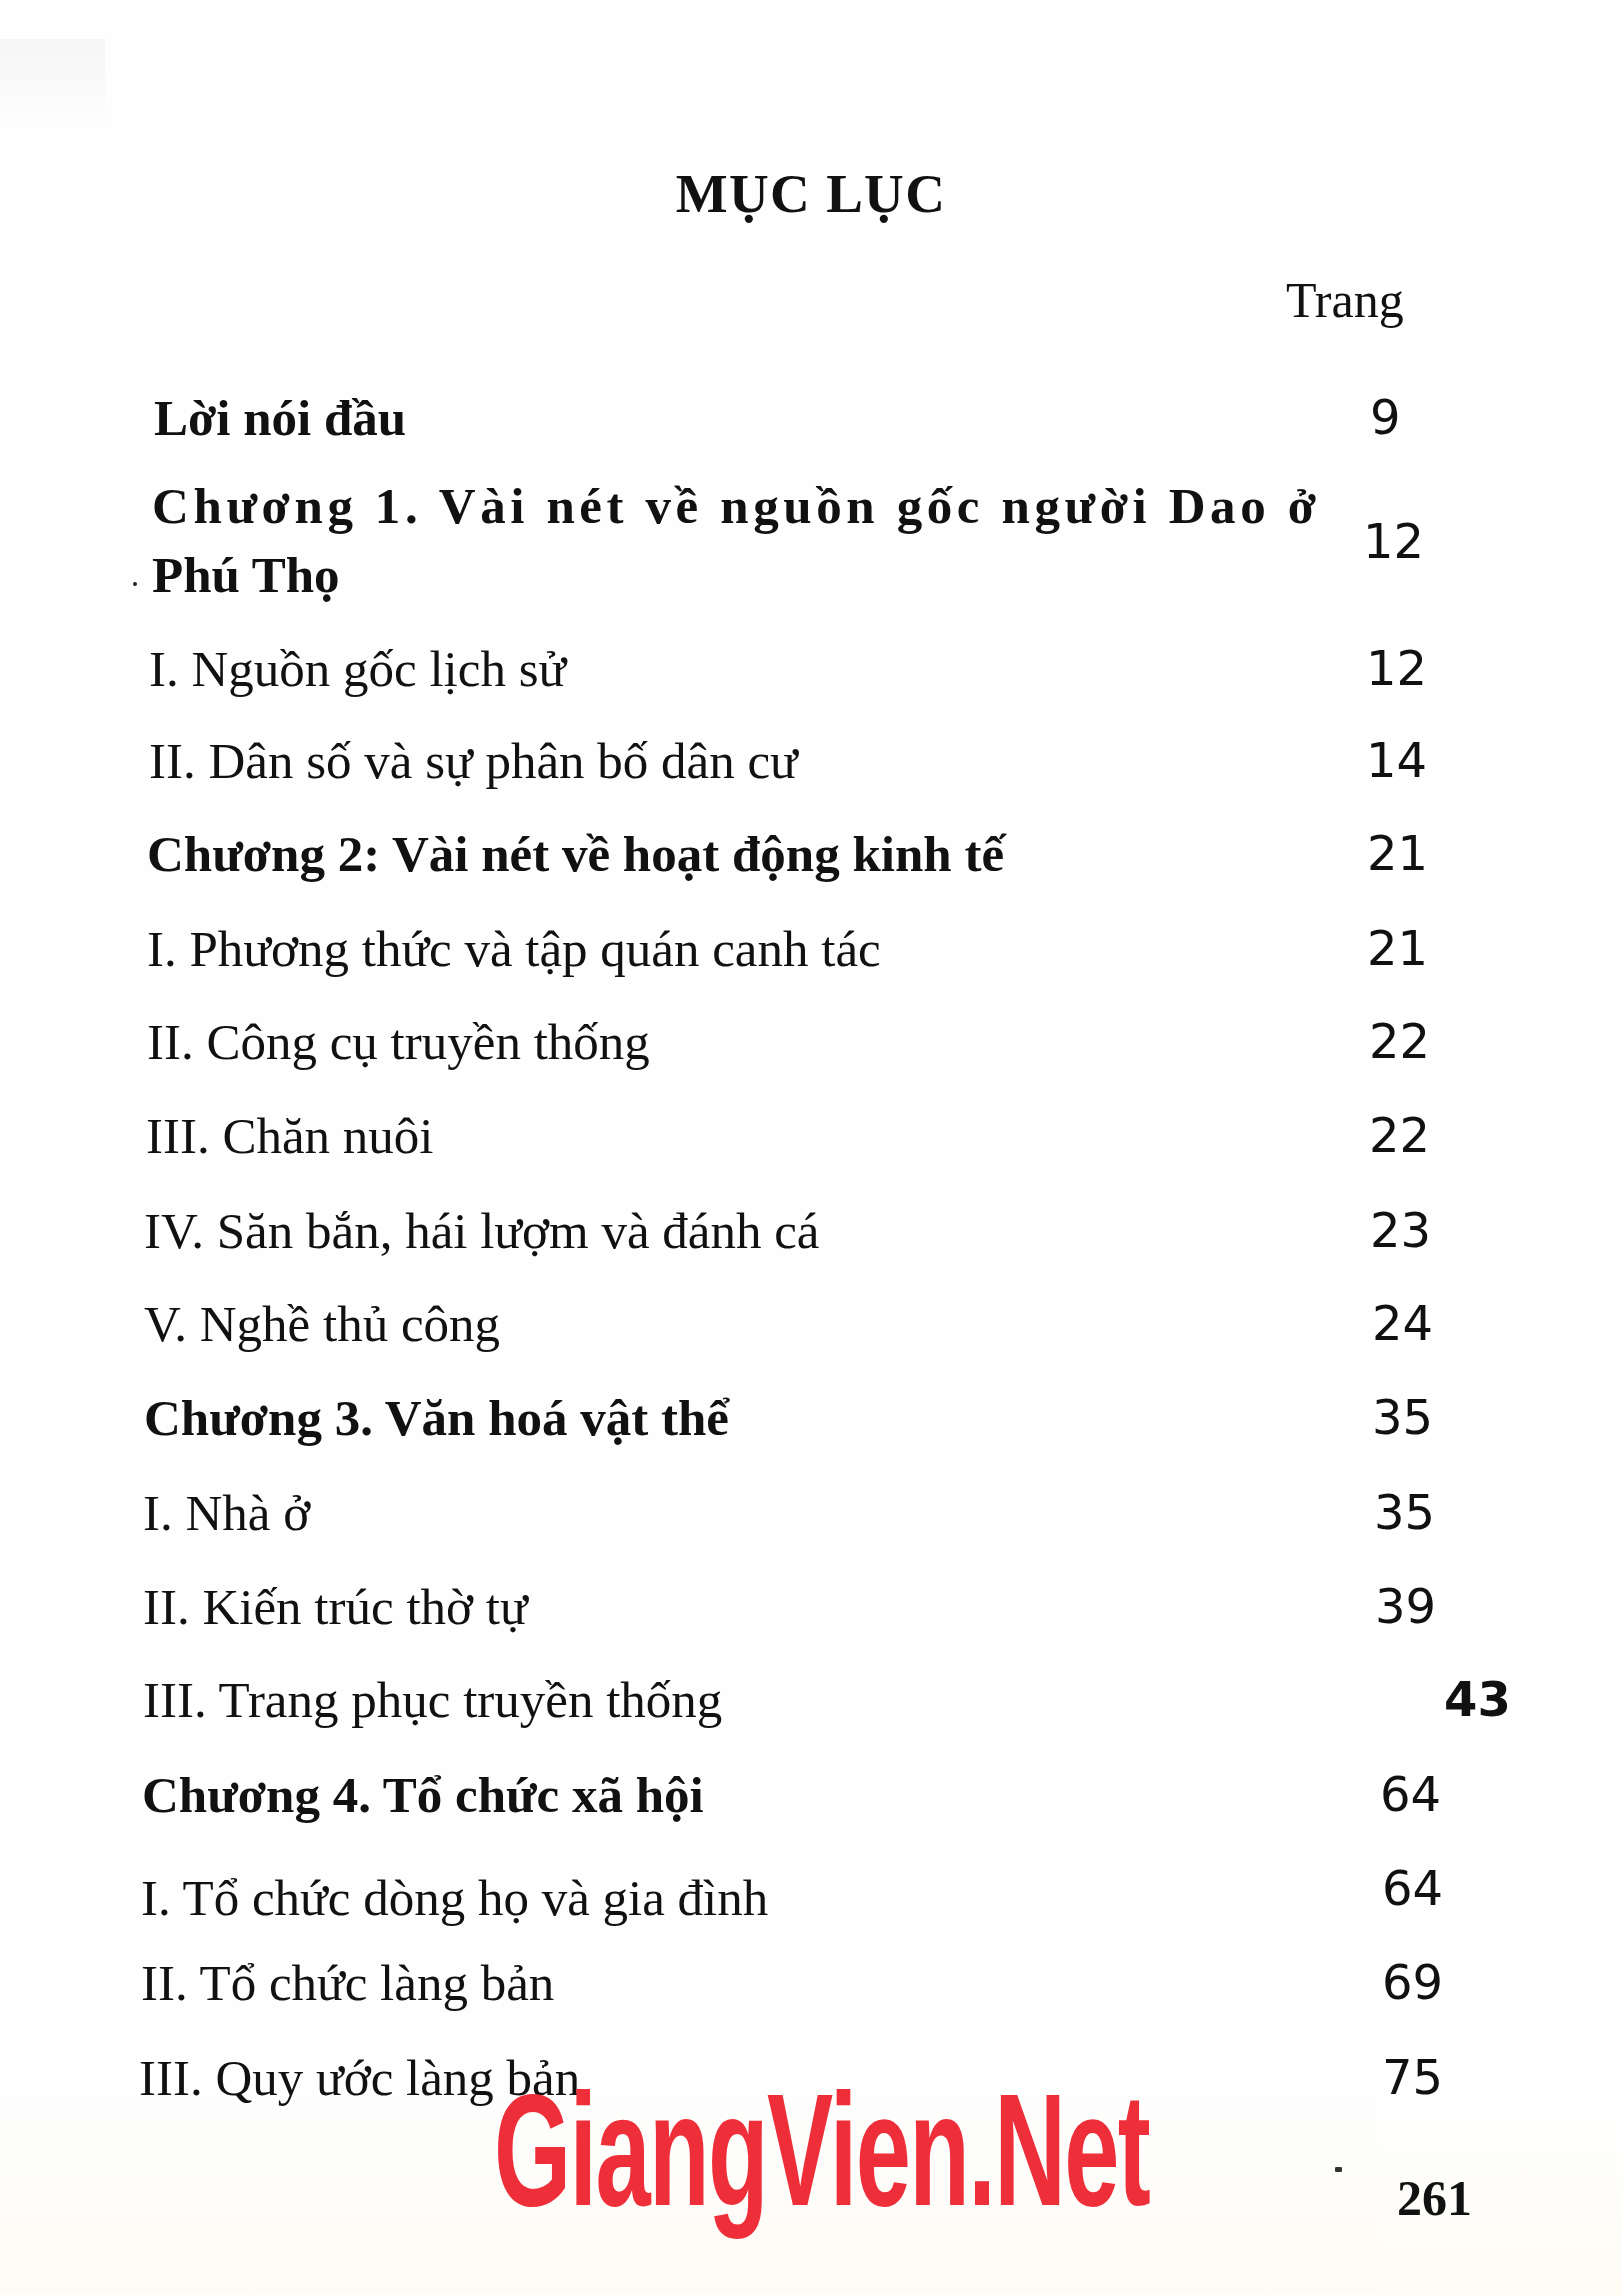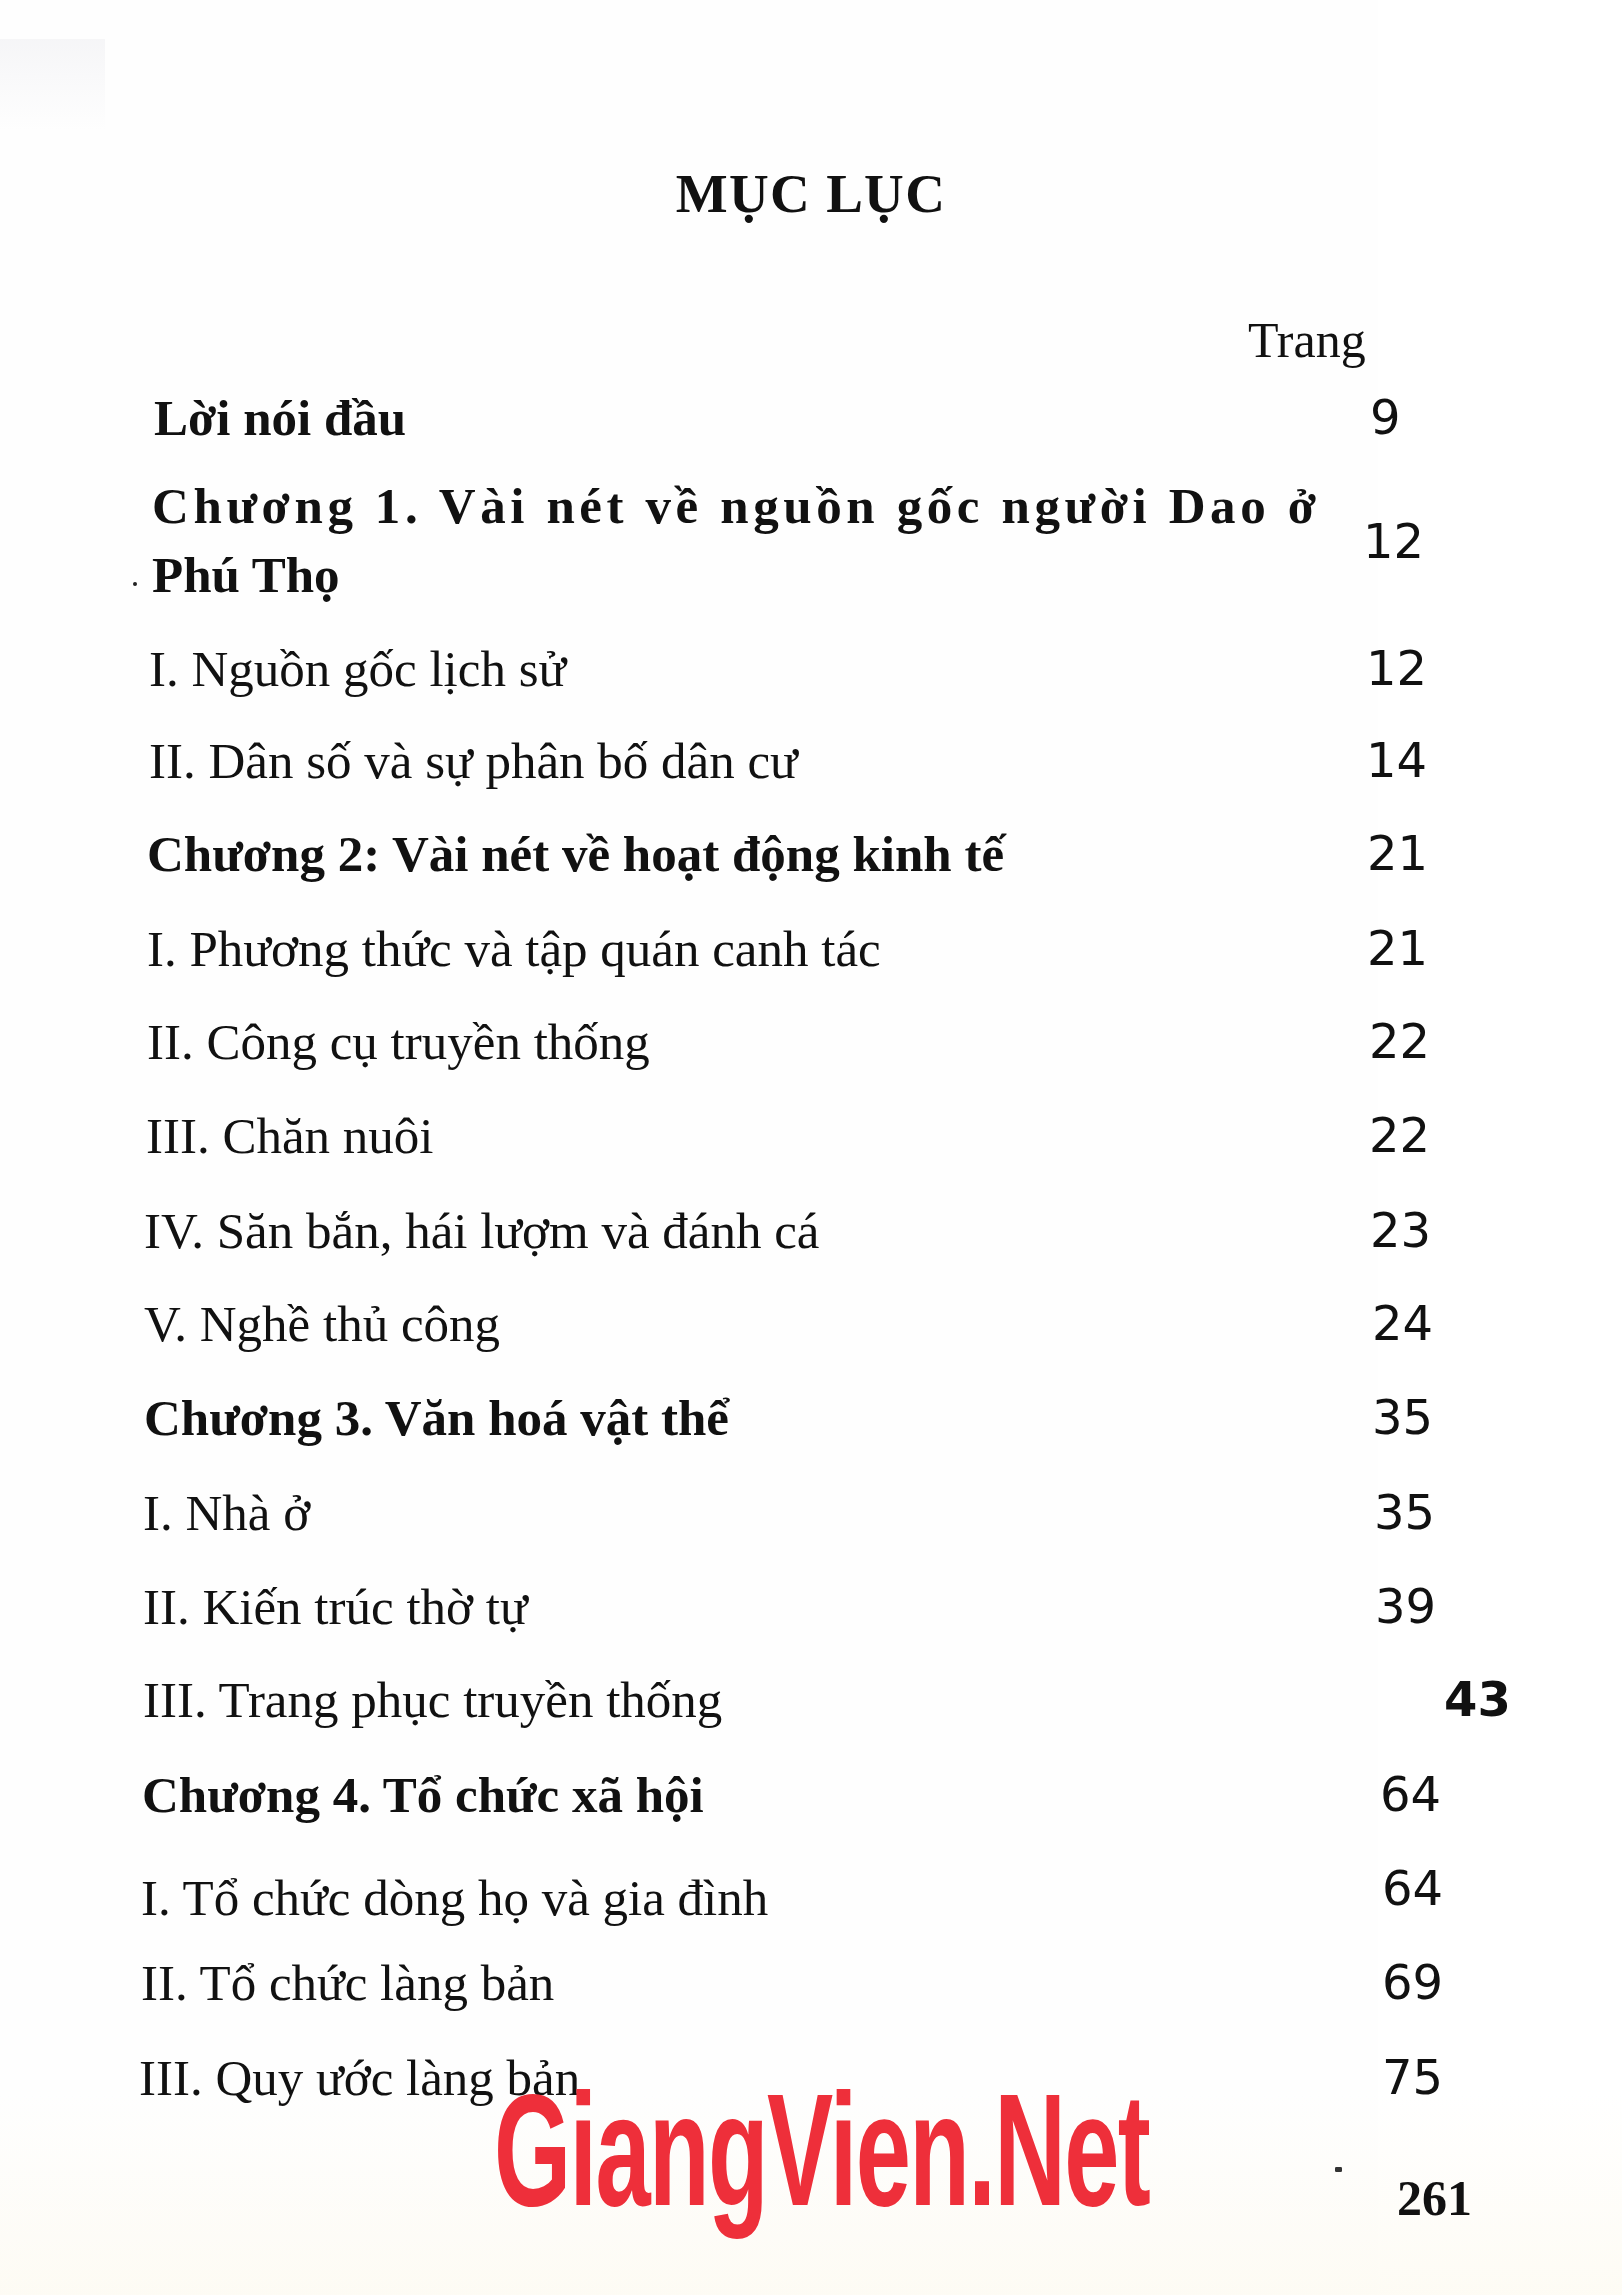--- a/index.html
+++ b/index.html
@@ -40,23 +40,22 @@
     left: 0;
     width: 1622px;
     text-align: center;
     font-size: 55px;
     font-weight: bold;
     letter-spacing: 1.3px;
   }
   .trang-label {
     position: absolute;
     top: 271px;
-    left: 1248px;
+    left: 1286px;
     font-size: 50px;
-    margin-top: 40px;
   }
   .toc-row {
     position: absolute;
     left: 0;
     width: 1622px;
   }
   .toc-label {
     position: absolute;
     font-size: 51px;
     white-space: nowrap;

